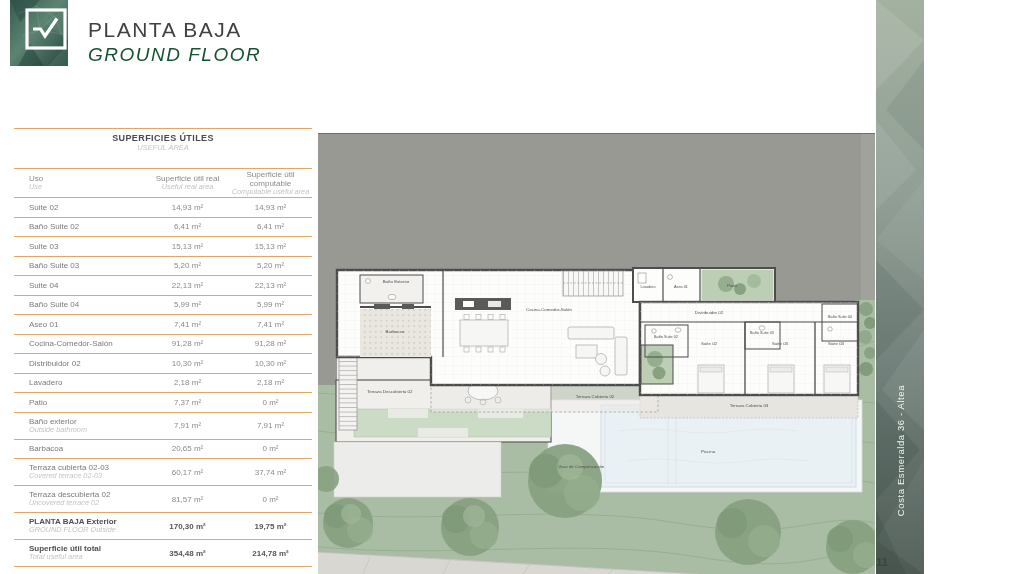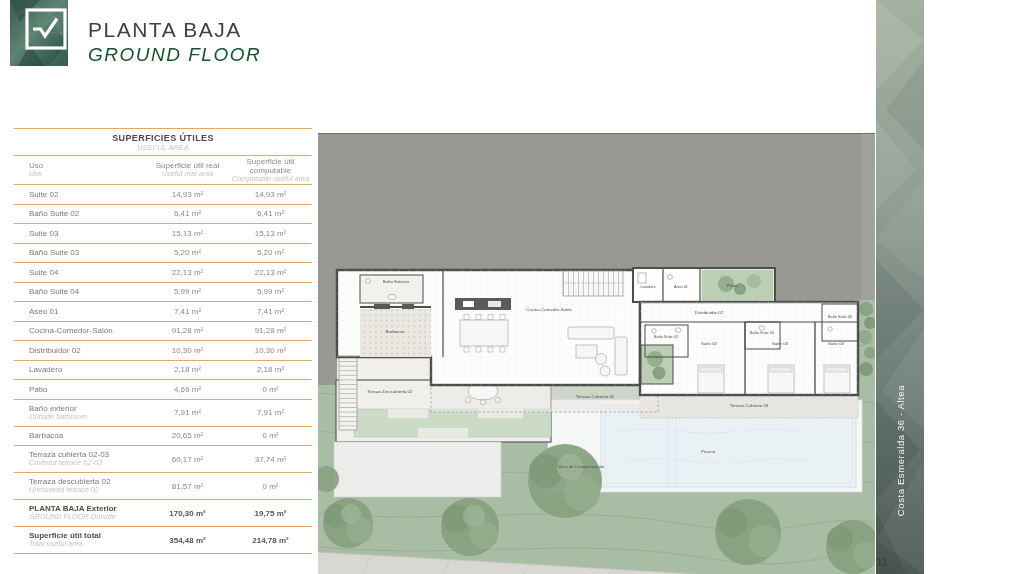--- a/index.html
+++ b/index.html
@@ -4,21 +4,21 @@
 <style>
   html,body{margin:0;padding:0;background:#fff;}
   #page{position:relative;width:1024px;height:574px;background:#fff;overflow:hidden;
         font-family:"Liberation Sans",sans-serif;}
   
   #logo{position:absolute;left:10px;top:0;width:58px;height:66px;}
   #hdr-title{position:absolute;left:88px;top:18px;font-size:21px;color:#414141;letter-spacing:1.5px;}
   #hdr-sub{position:absolute;left:88px;top:44px;font-size:19px;color:#14532d;font-style:italic;letter-spacing:1.5px;}
   
   #tbl{position:absolute;left:14px;top:128px;width:298px;border-top:1px solid #e2a768;}
-  #tbl .ttl-block{text-align:center;padding:4px 0 3px;border-bottom:1px solid #e2a768;}
+  #tbl .ttl-block{text-align:center;padding:4px 0 16px;border-bottom:1px solid #e2a768;}
   #tbl .ttl{font-size:9px;font-weight:bold;color:#4a4a4a;letter-spacing:.4px;}
   #tbl .ttl-en{font-size:7.5px;color:#c3c3c3;font-style:italic;}
   .trow{display:grid;grid-template-columns:132px 83px 83px;align-items:center;
         border-bottom:1px solid #e2a768;min-height:18.5px;}
   .trow.hd{min-height:28px;}
   .trow.dbl{min-height:26px;}
   .c1{padding-left:15px;line-height:1.15;}
   .c1 .es{font-size:8px;color:#797979;}
   .c1 .en{font-size:7.3px;color:#c3c3c3;font-style:italic;}
   .c1 .en:empty{display:none;}
@@ -152,21 +152,21 @@
         <div class="c1">
           <div class="es">Lavadero</div>
         </div>
         <div class="c2">2,18 m²</div>
         <div class="c3">2,18 m²</div>
       </div>
     <div class="trow">
         <div class="c1">
           <div class="es">Patio</div>
         </div>
-        <div class="c2">4,69 m²</div>
+        <div class="c2">7,37 m²</div>
         <div class="c3">0 m²</div>
       </div>
     <div class="trow dbl">
         <div class="c1">
           <div class="es">Baño exterior</div>
           <div class="en">Outside bathroom</div>
         </div>
         <div class="c2">7,91 m²</div>
         <div class="c3">7,91 m²</div>
       </div>

